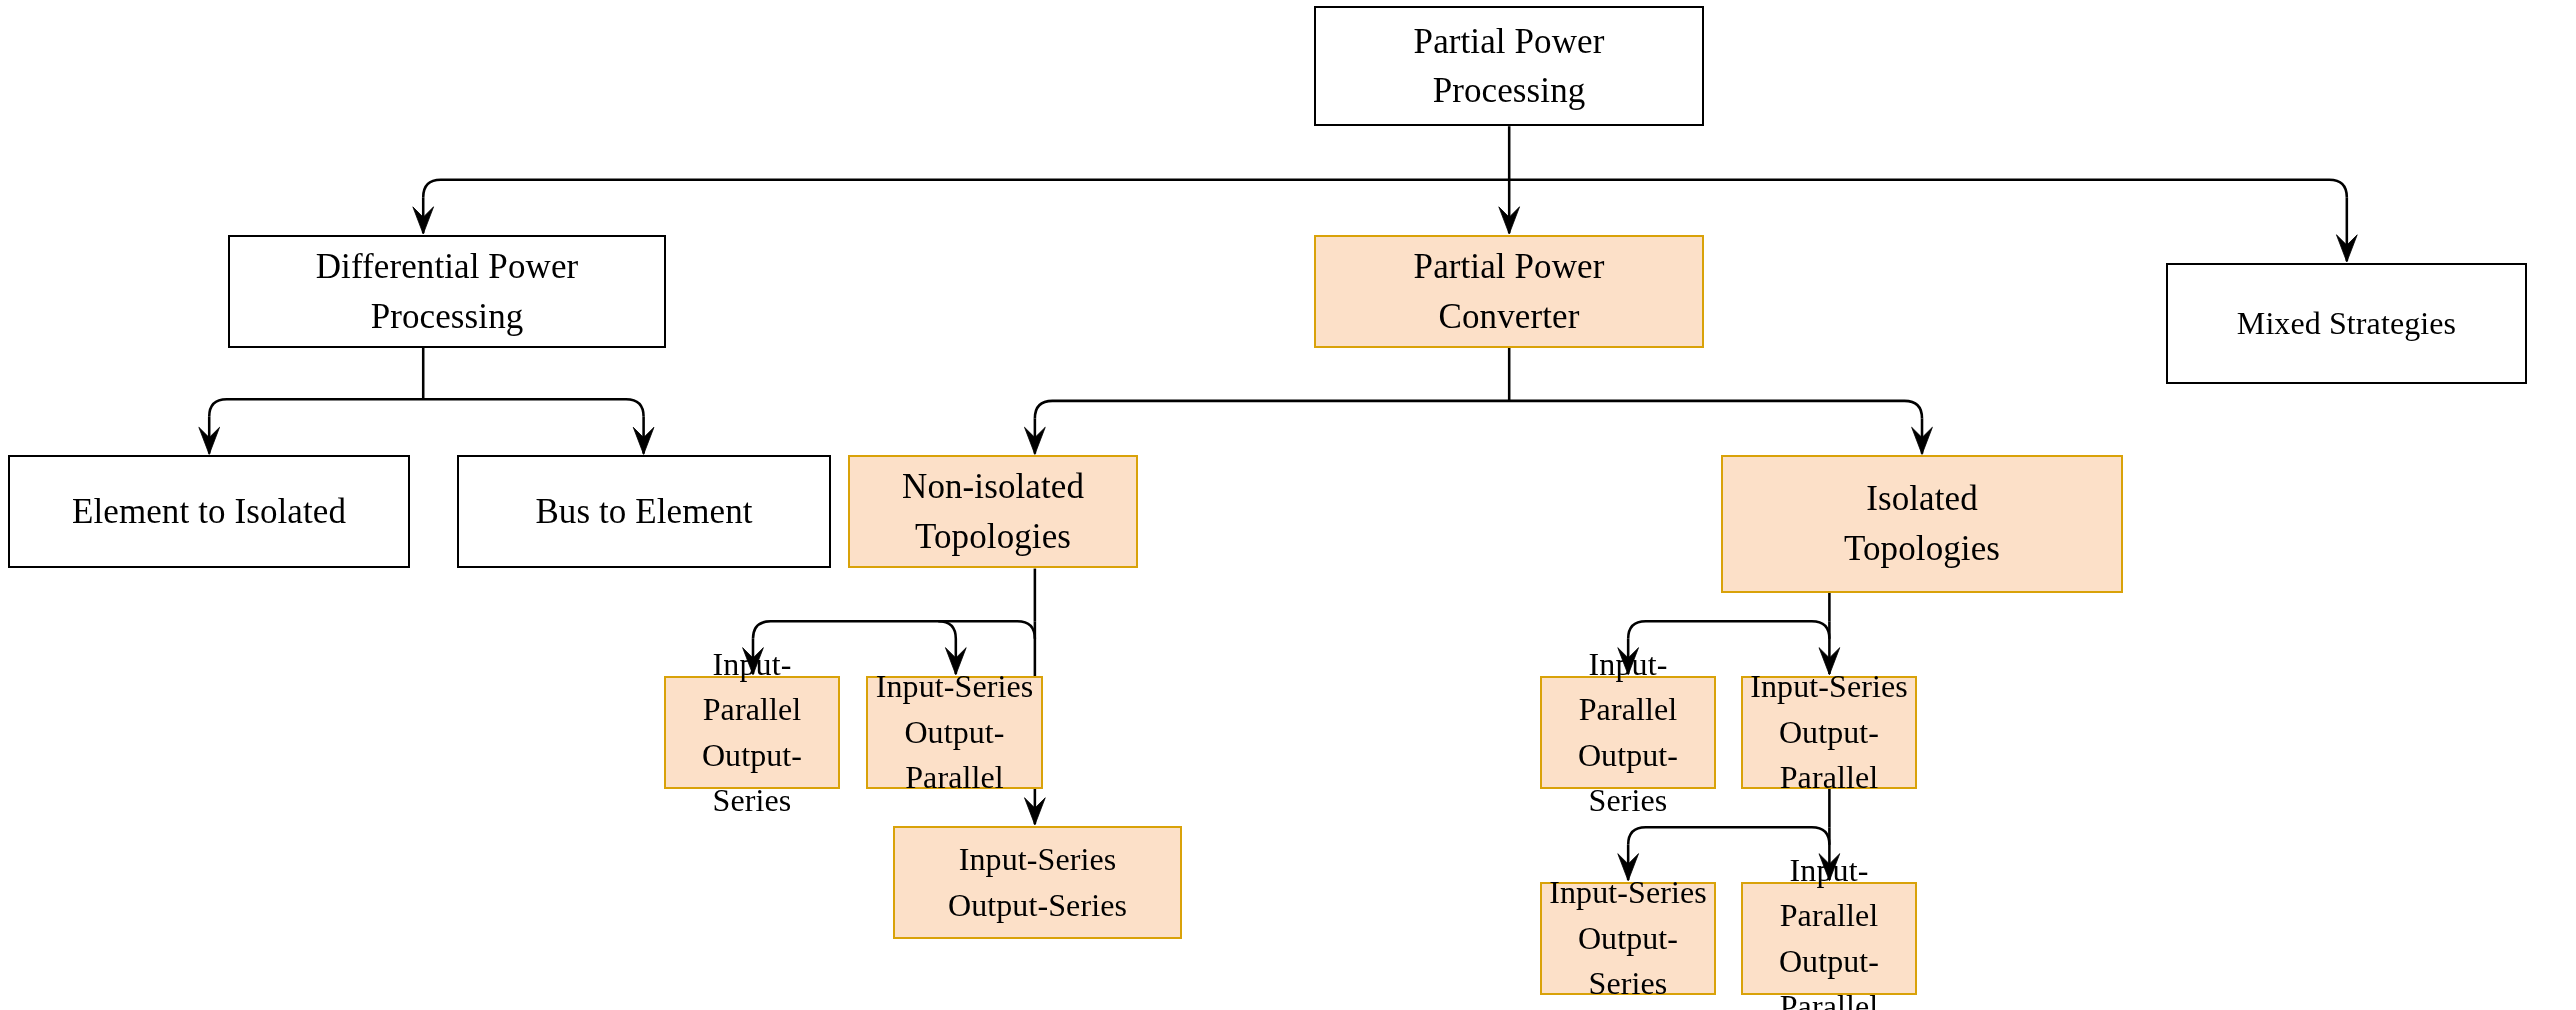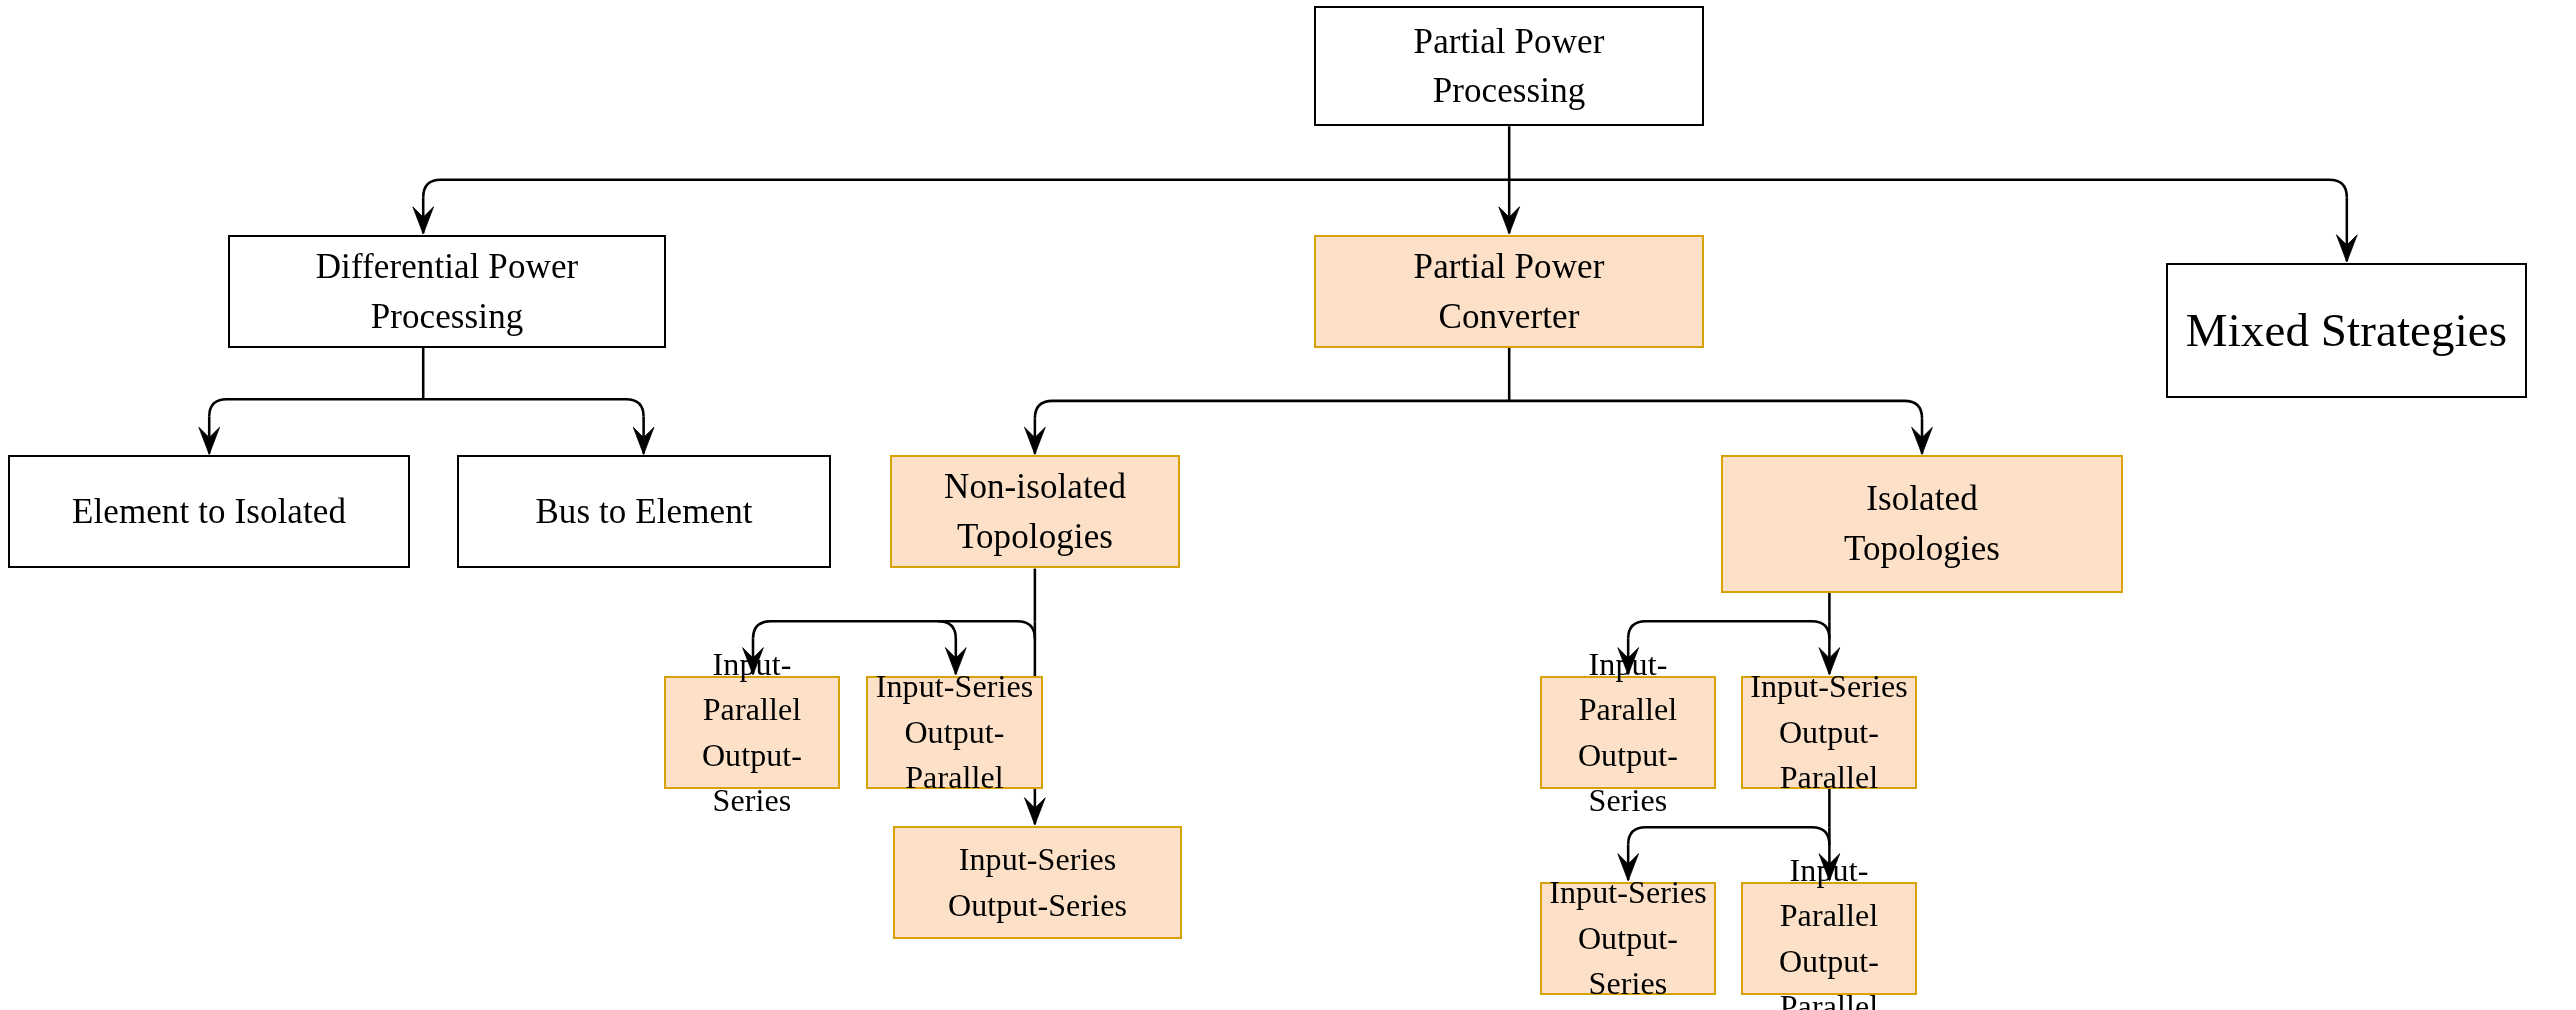--- a/index.html
+++ b/index.html
@@ -97,24 +97,24 @@
       <path d="M 2291 1036 L 2291 1102" fill="none" stroke="#000000" stroke-width="3.2" stroke-linecap="butt" stroke-linejoin="round"></path>
       <path d="M 2278 1069 L 2291 1103 L 2304 1069 L 2291 1081.92 Z" fill="#000000" stroke="#000000" stroke-width="1" stroke-linejoin="round"></path>
     </svg>
   <div id="node-layer">
       <div class="node plain" style="left: 1314px; top: 6.4px; width: 390px; height: 120px; font-size: 35px;"><span class="node-label">Partial Power
 Processing</span></div>
       <div class="node plain" style="left: 228px; top: 235px; width: 438px; height: 113px; font-size: 35px;"><span class="node-label">Differential Power
 Processing</span></div>
       <div class="node hl" style="left: 1314px; top: 235px; width: 390px; height: 113px; font-size: 35px;"><span class="node-label">Partial Power
 Converter</span></div>
-      <div class="node plain" style="left: 2166px; top: 263px; width: 361px; height: 135px; font-size: 47px;"><span class="node-label">Mixed Strategies</span></div>
+      <div class="node plain" style="left: 2166px; top: 263px; width: 361px; height: 121px; font-size: 32px;"><span class="node-label">Mixed Strategies</span></div>
       <div class="node plain" style="left: 8px; top: 455px; width: 402px; height: 113px; font-size: 35px;"><span class="node-label">Element to Isolated</span></div>
       <div class="node plain" style="left: 457px; top: 455px; width: 374px; height: 113px; font-size: 35px;"><span class="node-label">Bus to Element</span></div>
-      <div class="node hl" style="left: 890px; top: 455px; width: 290px; height: 113px; font-size: 35px; justify-content: center;"><span class="node-label">Non-isolated
+      <div class="node hl" style="left: 848px; top: 455px; width: 290px; height: 113px; font-size: 35px; justify-content: center;"><span class="node-label">Non-isolated
 Topologies</span></div>
       <div class="node hl" style="left: 1721px; top: 455px; width: 402px; height: 138px; font-size: 35px;"><span class="node-label">Isolated
 Topologies</span></div>
       <div class="node hl" style="left: 664px; top: 676px; width: 176px; height: 113px; font-size: 32px;"><span class="node-label">Input-Parallel
 Output-Series</span></div>
       <div class="node hl" style="left: 866px; top: 676px; width: 177px; height: 113px; font-size: 32px;"><span class="node-label">Input-Series
 Output-Parallel</span></div>
       <div class="node hl" style="left: 893px; top: 826px; width: 289px; height: 113px; font-size: 32px;"><span class="node-label">Input-Series
 Output-Series</span></div>
       <div class="node hl" style="left: 1540px; top: 676px; width: 176px; height: 113px; font-size: 32px;"><span class="node-label">Input-Parallel

